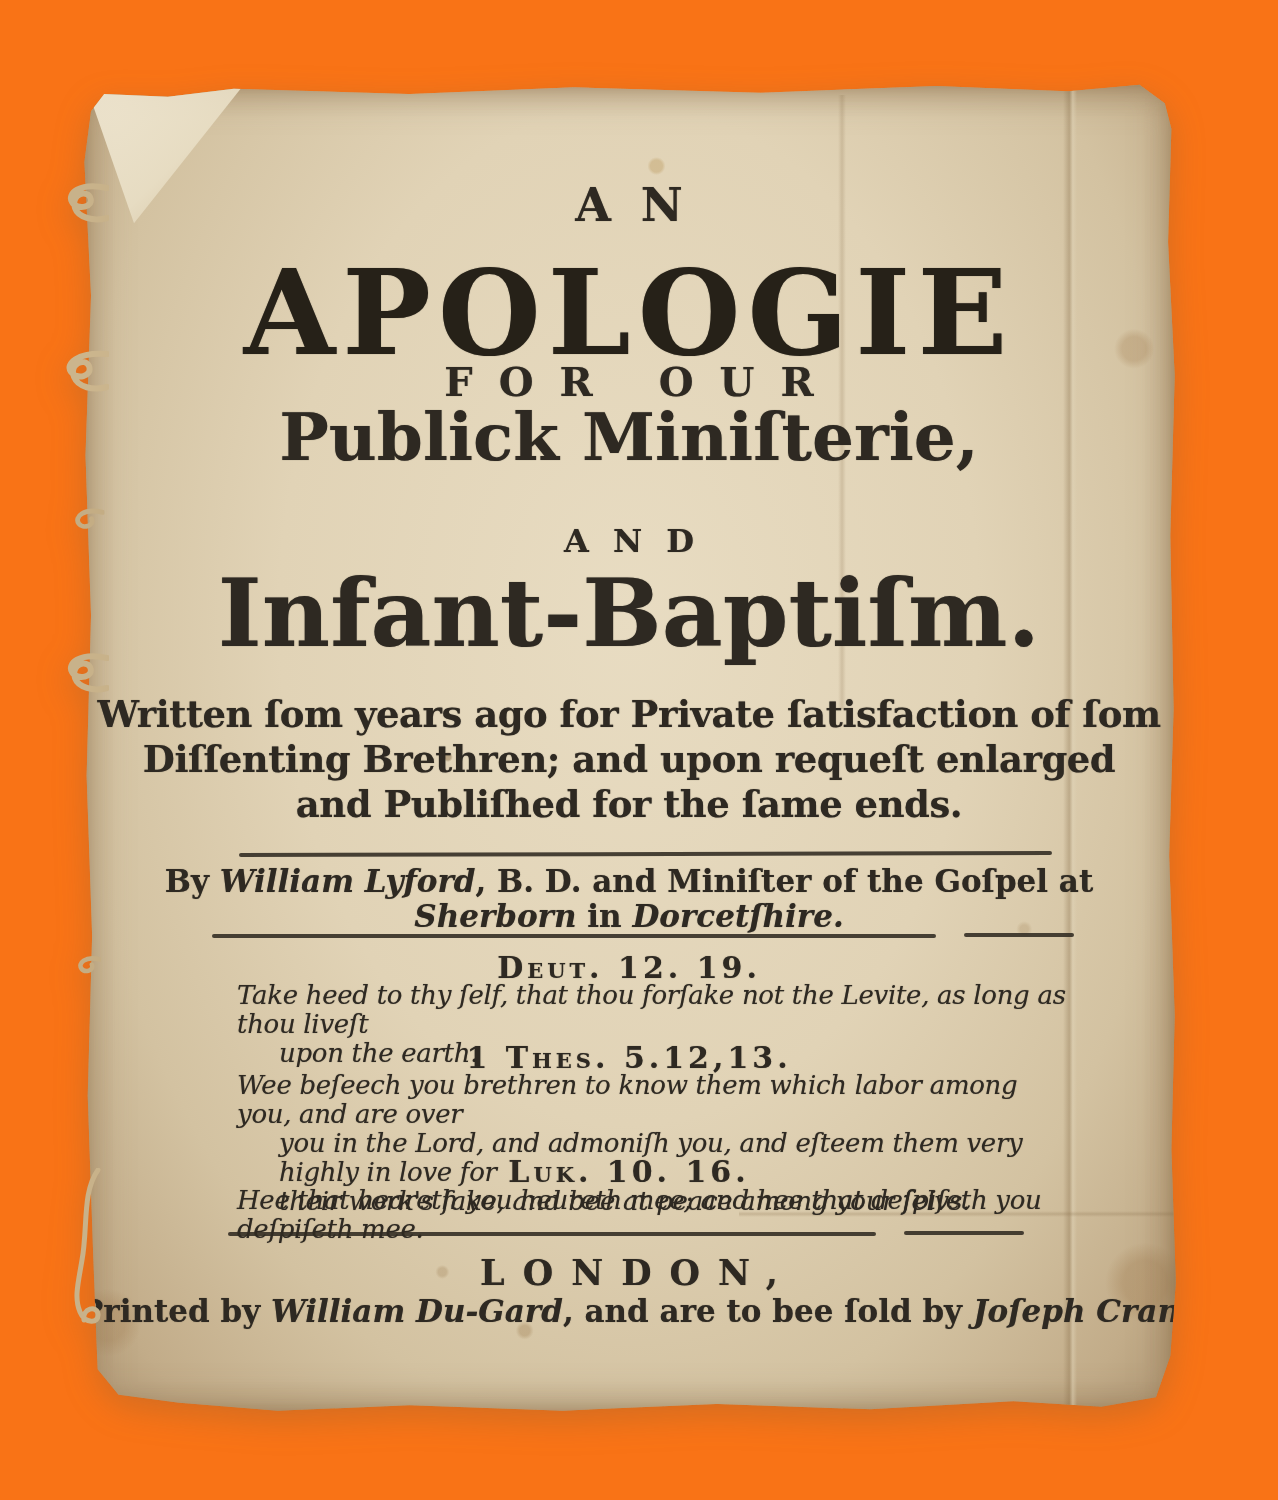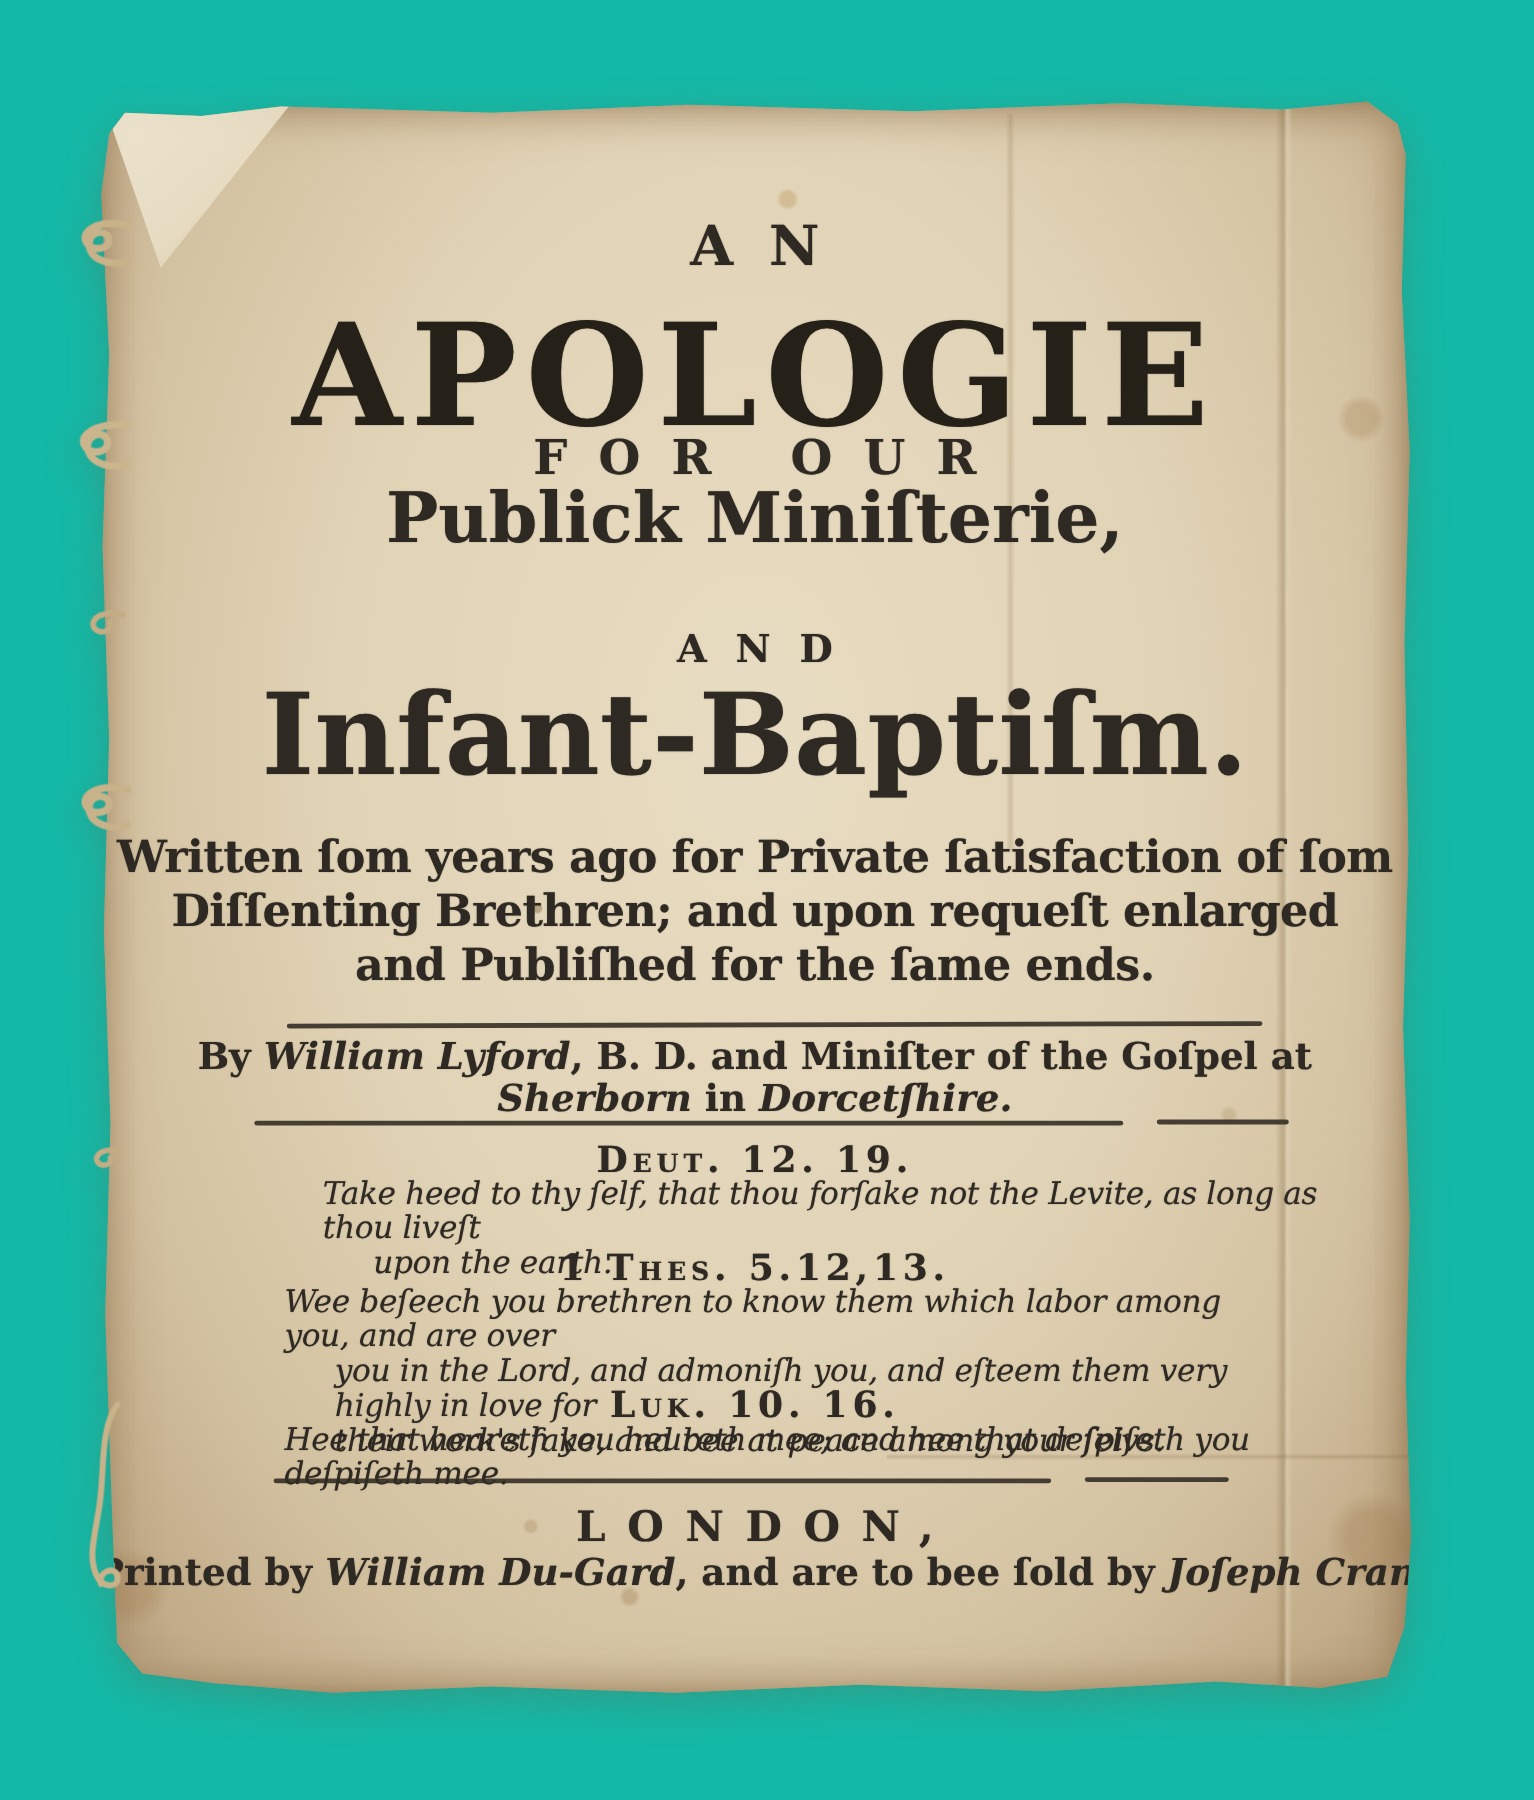--- a/index.html
+++ b/index.html
@@ -1,17 +1,17 @@
 <!DOCTYPE html>
 <html><head>
 <meta charset="utf-8">
 <style>
   html,body{margin:0;padding:0;background:#ffffff;}
   .stage{
-    position:relative;width:1278px;height:1500px;background:#14b8a6;overflow:hidden;
+    position:relative;width:1278px;height:1500px;background:#f97316;overflow:hidden;
     font-family:"DejaVu Serif","Liberation Serif",serif;
   }
   
   .pamphlet{
     position:absolute;left:80px;top:82px;width:1098px;height:1334px;
     filter:drop-shadow(0 10px 16px rgba(110,92,64,0.28));
   }
   .sheet{
     position:absolute;inset:0;
     clip-path:polygon(
@@ -54,36 +54,36 @@
   
   .thread{position:absolute;left:-17px;width:46px;height:44px;}
   .thread svg{display:block;}
   .thread-hang{position:absolute;left:-12px;width:36px;height:170px;}
   
   .print{position:absolute;inset:0;color:#2e2922;text-shadow:0 0 1px rgba(46,41,34,.55);}
   .cline{position:absolute;left:0;width:100%;text-align:center;white-space:nowrap;}
   .kicker   {top:96px;  font-size:46px; letter-spacing:30px; font-weight:700; text-indent:30px;}
   .apologie {top:134px; font-size:118px;letter-spacing:7px;  font-weight:700; color:#262118;margin-top:27px;}
   .for-our  {top:276px; font-size:40px; letter-spacing:26px; font-weight:700; text-indent:26px;}
-  .publick  {top:316px; font-size:58px; font-weight:600;}
+  .publick  {top:316px; font-size:66px; font-weight:600;}
   .and-word {top:440px; font-size:32px; letter-spacing:24px; font-weight:700; text-indent:24px;}
   .infant   {top:476px; font-size:94px; font-weight:600;}
   .subtitle {top:610px; font-size:37px; font-weight:700; line-height:45px; letter-spacing:-0.5px;}
   .byline   {top:782px; font-size:31px; font-weight:600; line-height:35px;}
   .byline .it{font-style:italic;}
   .rule{position:absolute;height:4px;background:rgba(48,42,33,.88);border-radius:2px;}
   .rule1{top:770px;left:14.5%;width:74%;transform:rotate(-0.15deg);}
   .rule2a{top:852px;left:12%;width:66%;}  .rule2b{top:851px;left:80.5%;width:10%;}
   .rule3a{top:1150px;left:13.5%;width:59%;} .rule3b{top:1149px;left:75%;width:11%;}
   .sref{position:absolute;left:0;width:100%;text-align:center;font-variant:small-caps;
         font-size:30px;font-weight:600;letter-spacing:4px;white-space:nowrap;}
   .ref-deut{top:868px;} .ref-thes{top:958px;} .ref-luk{top:1072px;}
   .squote{position:absolute;left:157px;width:830px;font-style:italic;font-size:26px;
           font-weight:500;line-height:29px;letter-spacing:-0.3px;}
-  .q-deut{top:899px;margin-left:32px;} .q-thes{top:989px;} .q-luk{top:1104px;}
+  .q-deut{top:899px;} .q-thes{top:989px;} .q-luk{top:1104px;}
   .squote .cont{padding-left:42px;}
   .city     {top:1170px;font-size:35px;letter-spacing:18px;font-weight:600;text-indent:18px;}
   .imprint  {top:1210px;font-size:31px;font-weight:600;line-height:38px;}
   .imprint .it{font-style:italic;}
   .imprint .script{font-style:italic;font-weight:700;}
 </style>
 </head>
 <body>
 
 <div class="stage">

